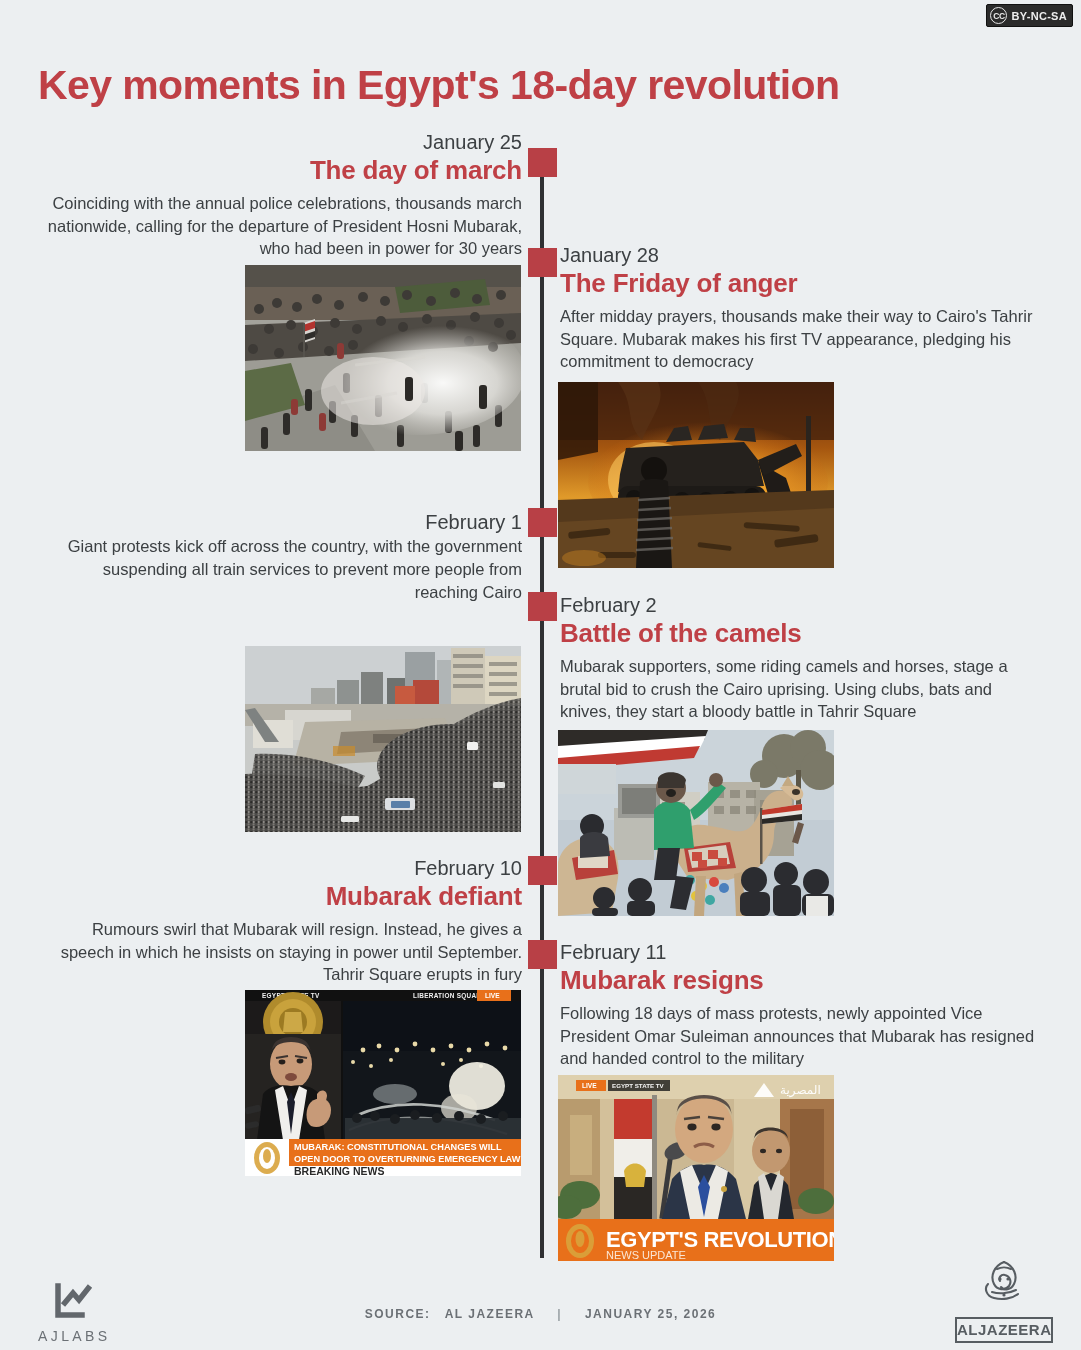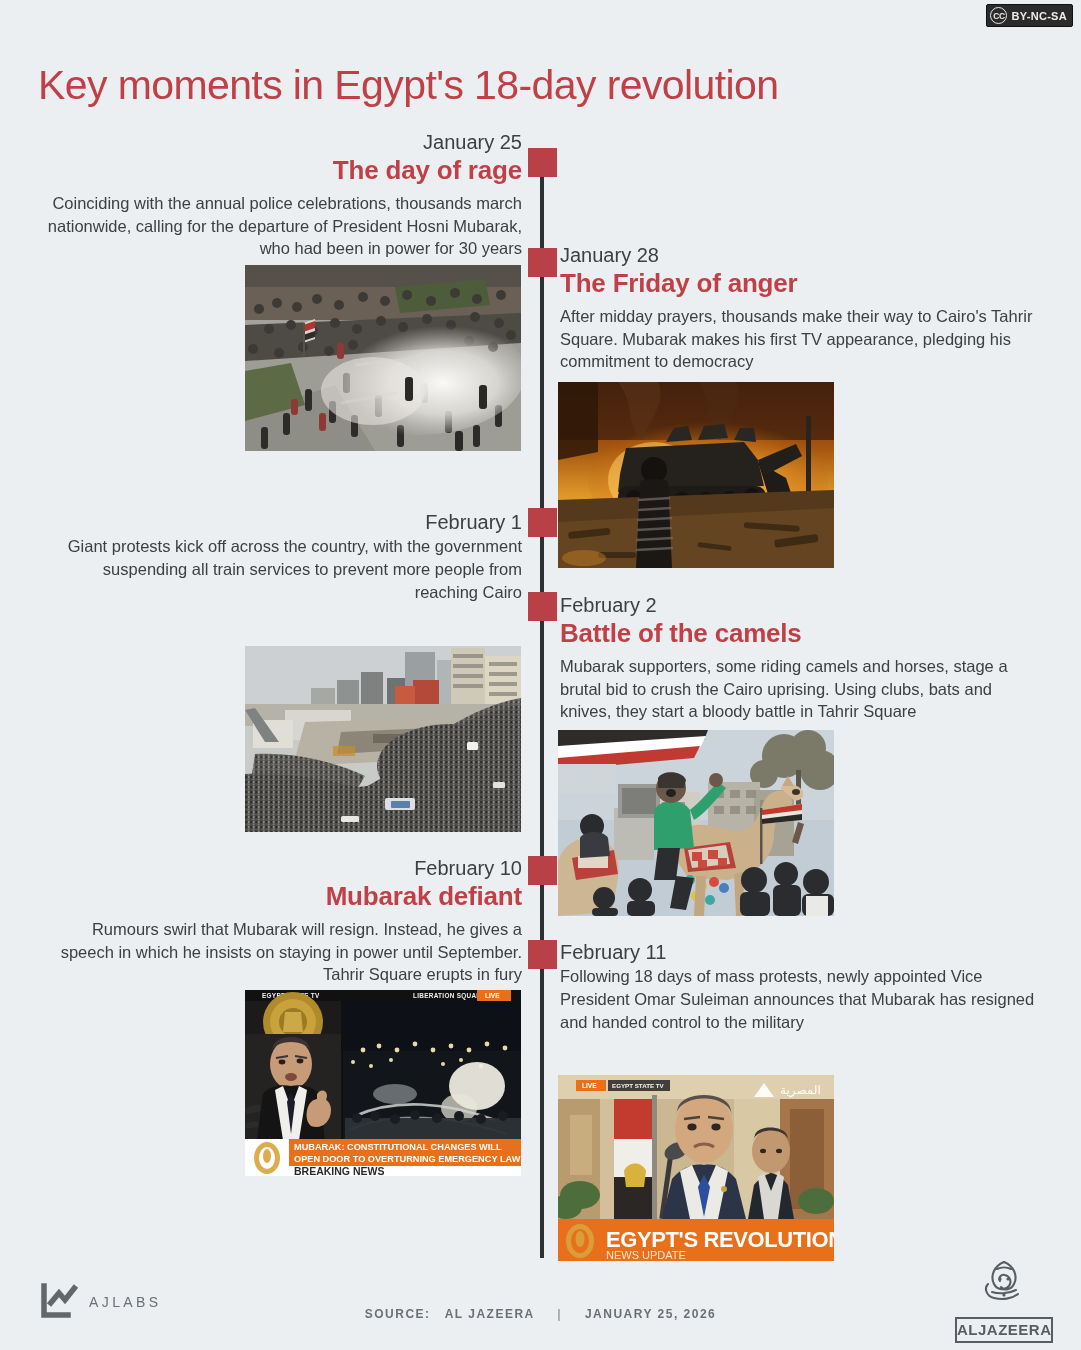--- a/index.html
+++ b/index.html
@@ -52,21 +52,21 @@
     font-family: "Liberation Sans", sans-serif;
   }
 
   
   .title {
     position: absolute;
     left: 38px;
     top: 36px;
     width: 1010px;
     font-size: 41px;
-    font-weight: normal;
+    font-weight: bold;
     color: #bf4046;
     letter-spacing: -0.6px;
     line-height: 1.08;
   }
 
   
   .spine {
     position: absolute;
     left: 540px;
     top: 158px;
@@ -129,20 +129,21 @@
   }
   .footer-source .sep { padding: 0 18px; color: #9aa0a5; }
 
   .ajlabs {
     position: absolute;
     left: 38px;
     top: 1283px;
     display: flex;
     align-items: center;
     gap: 7px;
+    flex-direction: column;
   }
   .ajlabs-text {
     font-size: 14px;
     letter-spacing: 3.4px;
     color: #6b7075;
     font-weight: normal;
   }
 
   .aj-logo {
     position: absolute;
@@ -175,21 +176,21 @@
 <div class="spine"></div>
 <div class="marker" style="top:148px"></div>
 <div class="marker" style="top:248px"></div>
 <div class="marker" style="top:508px"></div>
 <div class="marker" style="top:592px"></div>
 <div class="marker" style="top:856px"></div>
 <div class="marker" style="top:940px"></div>
 
 <div class="entry left" style="left:40px; top:130px; width:482px;">
   <div class="date">January 25</div>
-  <div class="headline">The day of rage</div>
+  <div class="headline">The day of march</div>
   <div class="body">Coinciding with the annual police celebrations, thousands march nationwide, calling for the departure of President Hosni Mubarak, who had been in power for 30 years</div>
 </div>
 
 <div class="photo" style="left:245px; top:265px;">
   <svg viewBox="0 0 276 186" preserveAspectRatio="none">
     <defs>
       <radialGradient id="gasCloud" cx="62%" cy="58%" r="46%">
         <stop offset="0%" stop-color="#fbfbfa" stop-opacity="0.98"></stop>
         <stop offset="55%" stop-color="#e3e2de" stop-opacity="0.82"></stop>
         <stop offset="100%" stop-color="#cfcdc8" stop-opacity="0"></stop>
@@ -604,20 +605,21 @@
       <ellipse cx="22" cy="166" rx="4" ry="7" fill="#d9a43c"></ellipse>
     </g>
     <text x="49" y="160" font-family="Liberation Sans, sans-serif" font-size="9.2" font-weight="bold" fill="#ffffff">MUBARAK: CONSTITUTIONAL CHANGES WILL</text>
     <text x="49" y="172" font-family="Liberation Sans, sans-serif" font-size="9.2" font-weight="bold" fill="#ffffff">OPEN DOOR TO OVERTURNING EMERGENCY LAW</text>
     <text x="49" y="185" font-family="Liberation Sans, sans-serif" font-size="10.5" font-weight="bold" fill="#2a2a2a">BREAKING NEWS</text>
   </svg>
 </div>
 
 <div class="entry right" style="left:560px; top:940px; width:482px;">
   <div class="date">February 11</div>
+  <div class="headline">Mubarak resigns</div>
   <div class="body">Following 18 days of mass protests, newly appointed Vice President Omar Suleiman announces that Mubarak has resigned and handed control to the military</div>
 </div>
 
 <div class="photo" style="left:558px; top:1075px;">
   <svg viewBox="0 0 276 186" preserveAspectRatio="none">
     <rect width="276" height="186" fill="#c6b08c"></rect>
 
     <rect x="0" y="0" width="276" height="186" fill="#cbb893"></rect>
     <rect x="0" y="0" width="276" height="24" fill="#ded0ae"></rect>
     <rect x="222" y="24" width="54" height="120" fill="#a6764a"></rect>

